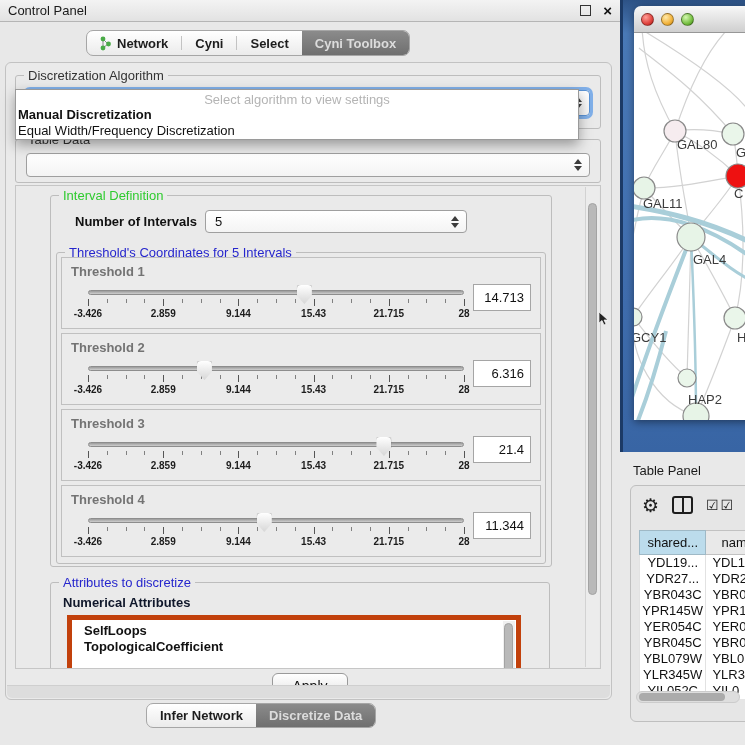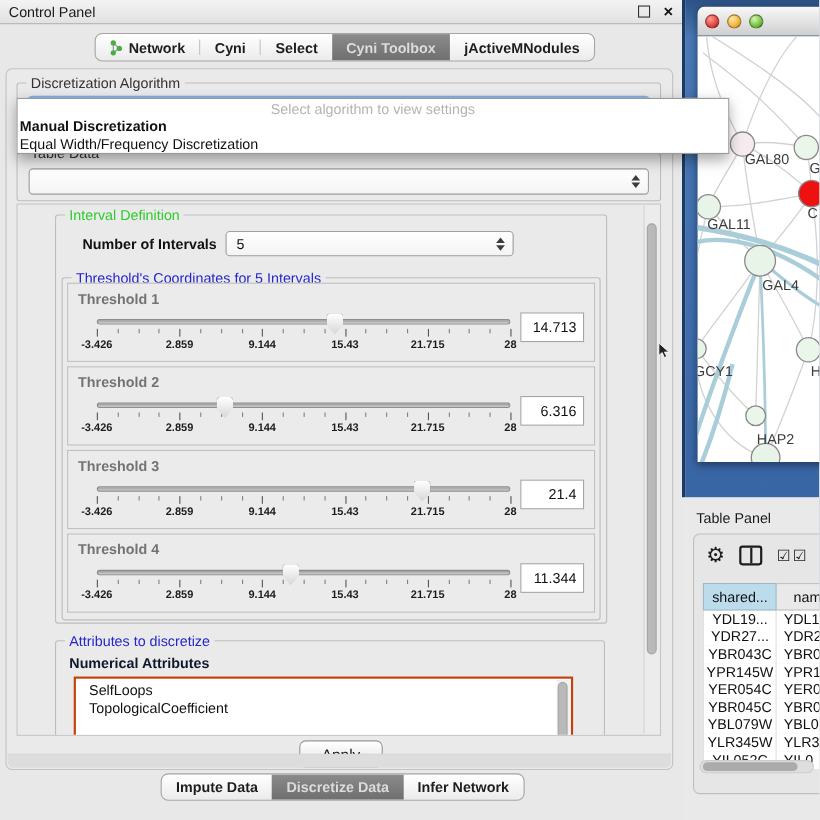--- a/index.html
+++ b/index.html
@@ -41,21 +41,21 @@
     padding:0 24px 0 9px; }
   .combo .arrows { position:absolute; right:7px; top:50%; transform:translateY(-50%);
     display:flex; flex-direction:column; gap:2px; }
   .combo .arr-up { width:0; height:0; border-left:4px solid transparent; border-right:4px solid transparent; border-bottom:5px solid #3c3c3c; }
   .combo .arr-down { width:0; height:0; border-left:4px solid transparent; border-right:4px solid transparent; border-top:5px solid #3c3c3c; }
   .combo.focused { border-color:#5b94d6; box-shadow:0 0 0 3px rgba(110,166,233,.85); }
 
   .alg-group { left:9px; top:12px; width:586px; height:54px; }
   .alg-combo { position:absolute; left:10px; right:10px; top:14px; height:26px; }
 
-  .popup { position:absolute; left:9px; top:26px; width:648px; height:51px; background:#ffffff;
+  .popup { position:absolute; left:9px; top:26px; width:564px; height:51px; background:#ffffff;
     border:1px solid #9a9a9a; box-shadow:0 5px 12px rgba(0,0,0,.35); z-index:20; }
   .popup .prompt { text-align:center; font-size:13px; color:#b4b4b4; padding-top:2px; height:17px; }
   .popup .p-item { font-size:13px; color:#111; padding:0 2px; height:16px; line-height:16px; white-space:nowrap; }
   .popup .p-item.bold { font-weight:700; }
 
   .td-group { left:9px; top:76px; width:586px; height:44px; }
   .td-combo { position:absolute; left:10px; right:10px; top:13px; height:24px; }
 
   .scrollpane { position:absolute; left:9px; top:122px; width:586px; height:484px;
     border:1px solid #c6c6c6; background:#eaeaea; overflow:hidden; }
@@ -86,21 +86,21 @@
   .t-ticklabels { position:relative; height:12px; margin-top:1px; }
   .t-ticklabels span { position:absolute; transform:translateX(-50%); font-size:10px; font-weight:700;
     color:#1c1c1c; white-space:nowrap; }
   .t-value { position:absolute; right:9px; top:26px; width:58px; height:27px; background:#fff;
     border:1px solid #a5a5a5; font-size:13px; color:#111; display:flex; align-items:center;
     justify-content:flex-end; padding-right:6px; }
 
   .attr-group { left:34px; top:396px; width:500px; height:120px; background:#eaeaea; }
   .attr-heading { position:absolute; left:12px; top:12px; font-size:13px; font-weight:700; color:#0f172a; }
   .attr-list { position:absolute; left:16px; top:32px; width:454px; height:84px; background:#ffffff;
-    border:2px solid #c2410c; overflow:hidden; padding-top:3px; }
+    border:5px solid #c2410c; overflow:hidden; padding-top:3px;font-weight:bold; }
   .attr-list .list-item { font-size:13px; color:#111; padding-left:12px; height:16px; line-height:16px; }
   .attr-vscroll { position:absolute; right:1px; top:1px; width:12px; height:82px; background:#f0f0f0; }
   .attr-vscroll .vthumb { position:absolute; left:1px; top:2px; width:9px; height:58px;
     background:#b9b9b9; border:1px solid #a3a3a3; border-radius:5px; }
 
   .apply-btn { position:absolute; left:266px; top:610px; width:76px; height:25px;
     background:linear-gradient(#ffffff,#e2e2e2); border:1px solid #9a9a9a; border-radius:6px;
     font-size:14px; color:#111; font-family:"Liberation Sans",sans-serif; }
 
   
@@ -172,23 +172,20 @@
         <span class="tab">
           <span>Cyni</span>
         </span>
         <span class="tab-sep"></span>
         <span class="tab">
           <span>Select</span>
         </span>
         <span class="tab active">
           <span>Cyni Toolbox</span>
         </span>
-        <span class="tab">
-          <span>jActiveMNodules</span>
-        </span>
       </div>
 
     <div class="content-panel">
       <div class="group alg-group">
         <span class="legend">Discretization Algorithm</span>
         <div class="combo focused alg-combo">
           <span class="arrows">
               <span class="arr-up"></span>
               <span class="arr-down"></span>
             </span>
@@ -410,27 +407,24 @@
 
       <div class="popup">
         <div class="prompt">Select algorithm to view settings</div>
         <div class="p-item bold">Manual Discretization</div>
         <div class="p-item">Equal Width/Frequency Discretization</div>
       </div>
     </div>
 
     <div class="tabbar bottom-tabs" id="bottomTabs">
         <span class="tab">
-          <span>Impute Data</span>
+          <span>Infer Network</span>
         </span>
         <span class="tab active">
           <span>Discretize Data</span>
-        </span>
-        <span class="tab">
-          <span>Infer Network</span>
         </span>
       </div>
   </div>
 
   <div class="blue-frame">
     <div class="mac-window">
       <div class="mac-titlebar">
         <span class="light red"></span>
         <span class="light yellow"></span>
         <span class="light green"></span>

